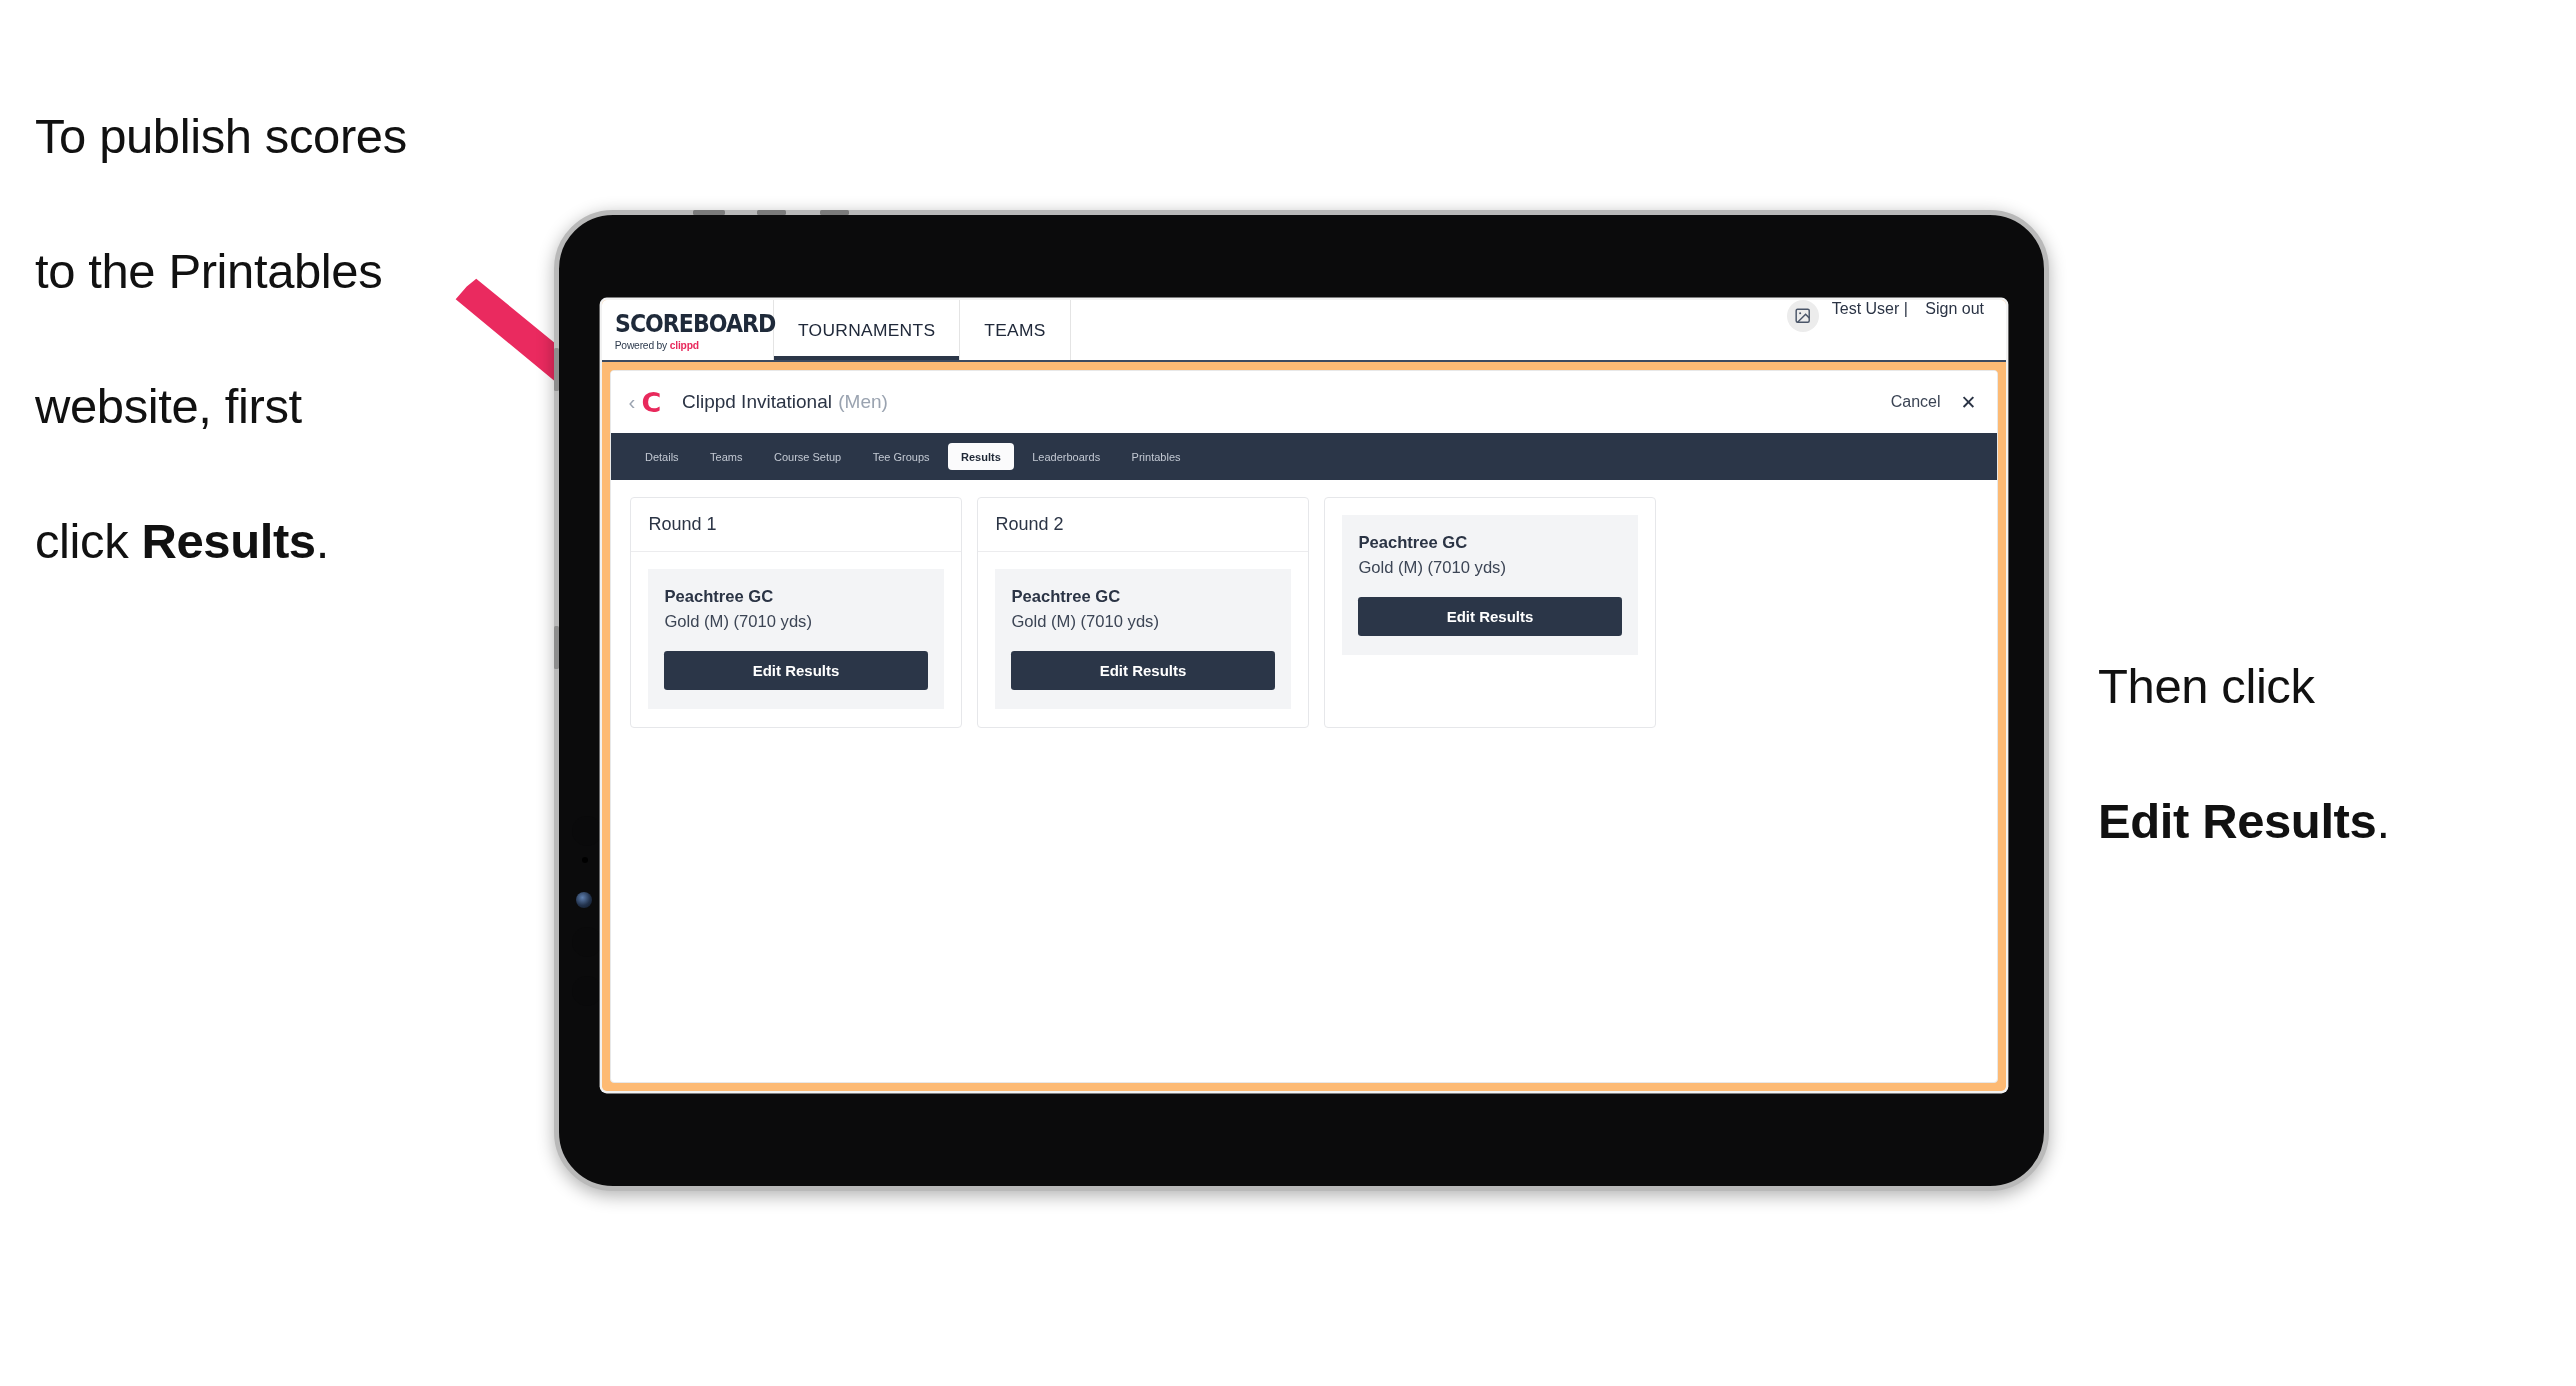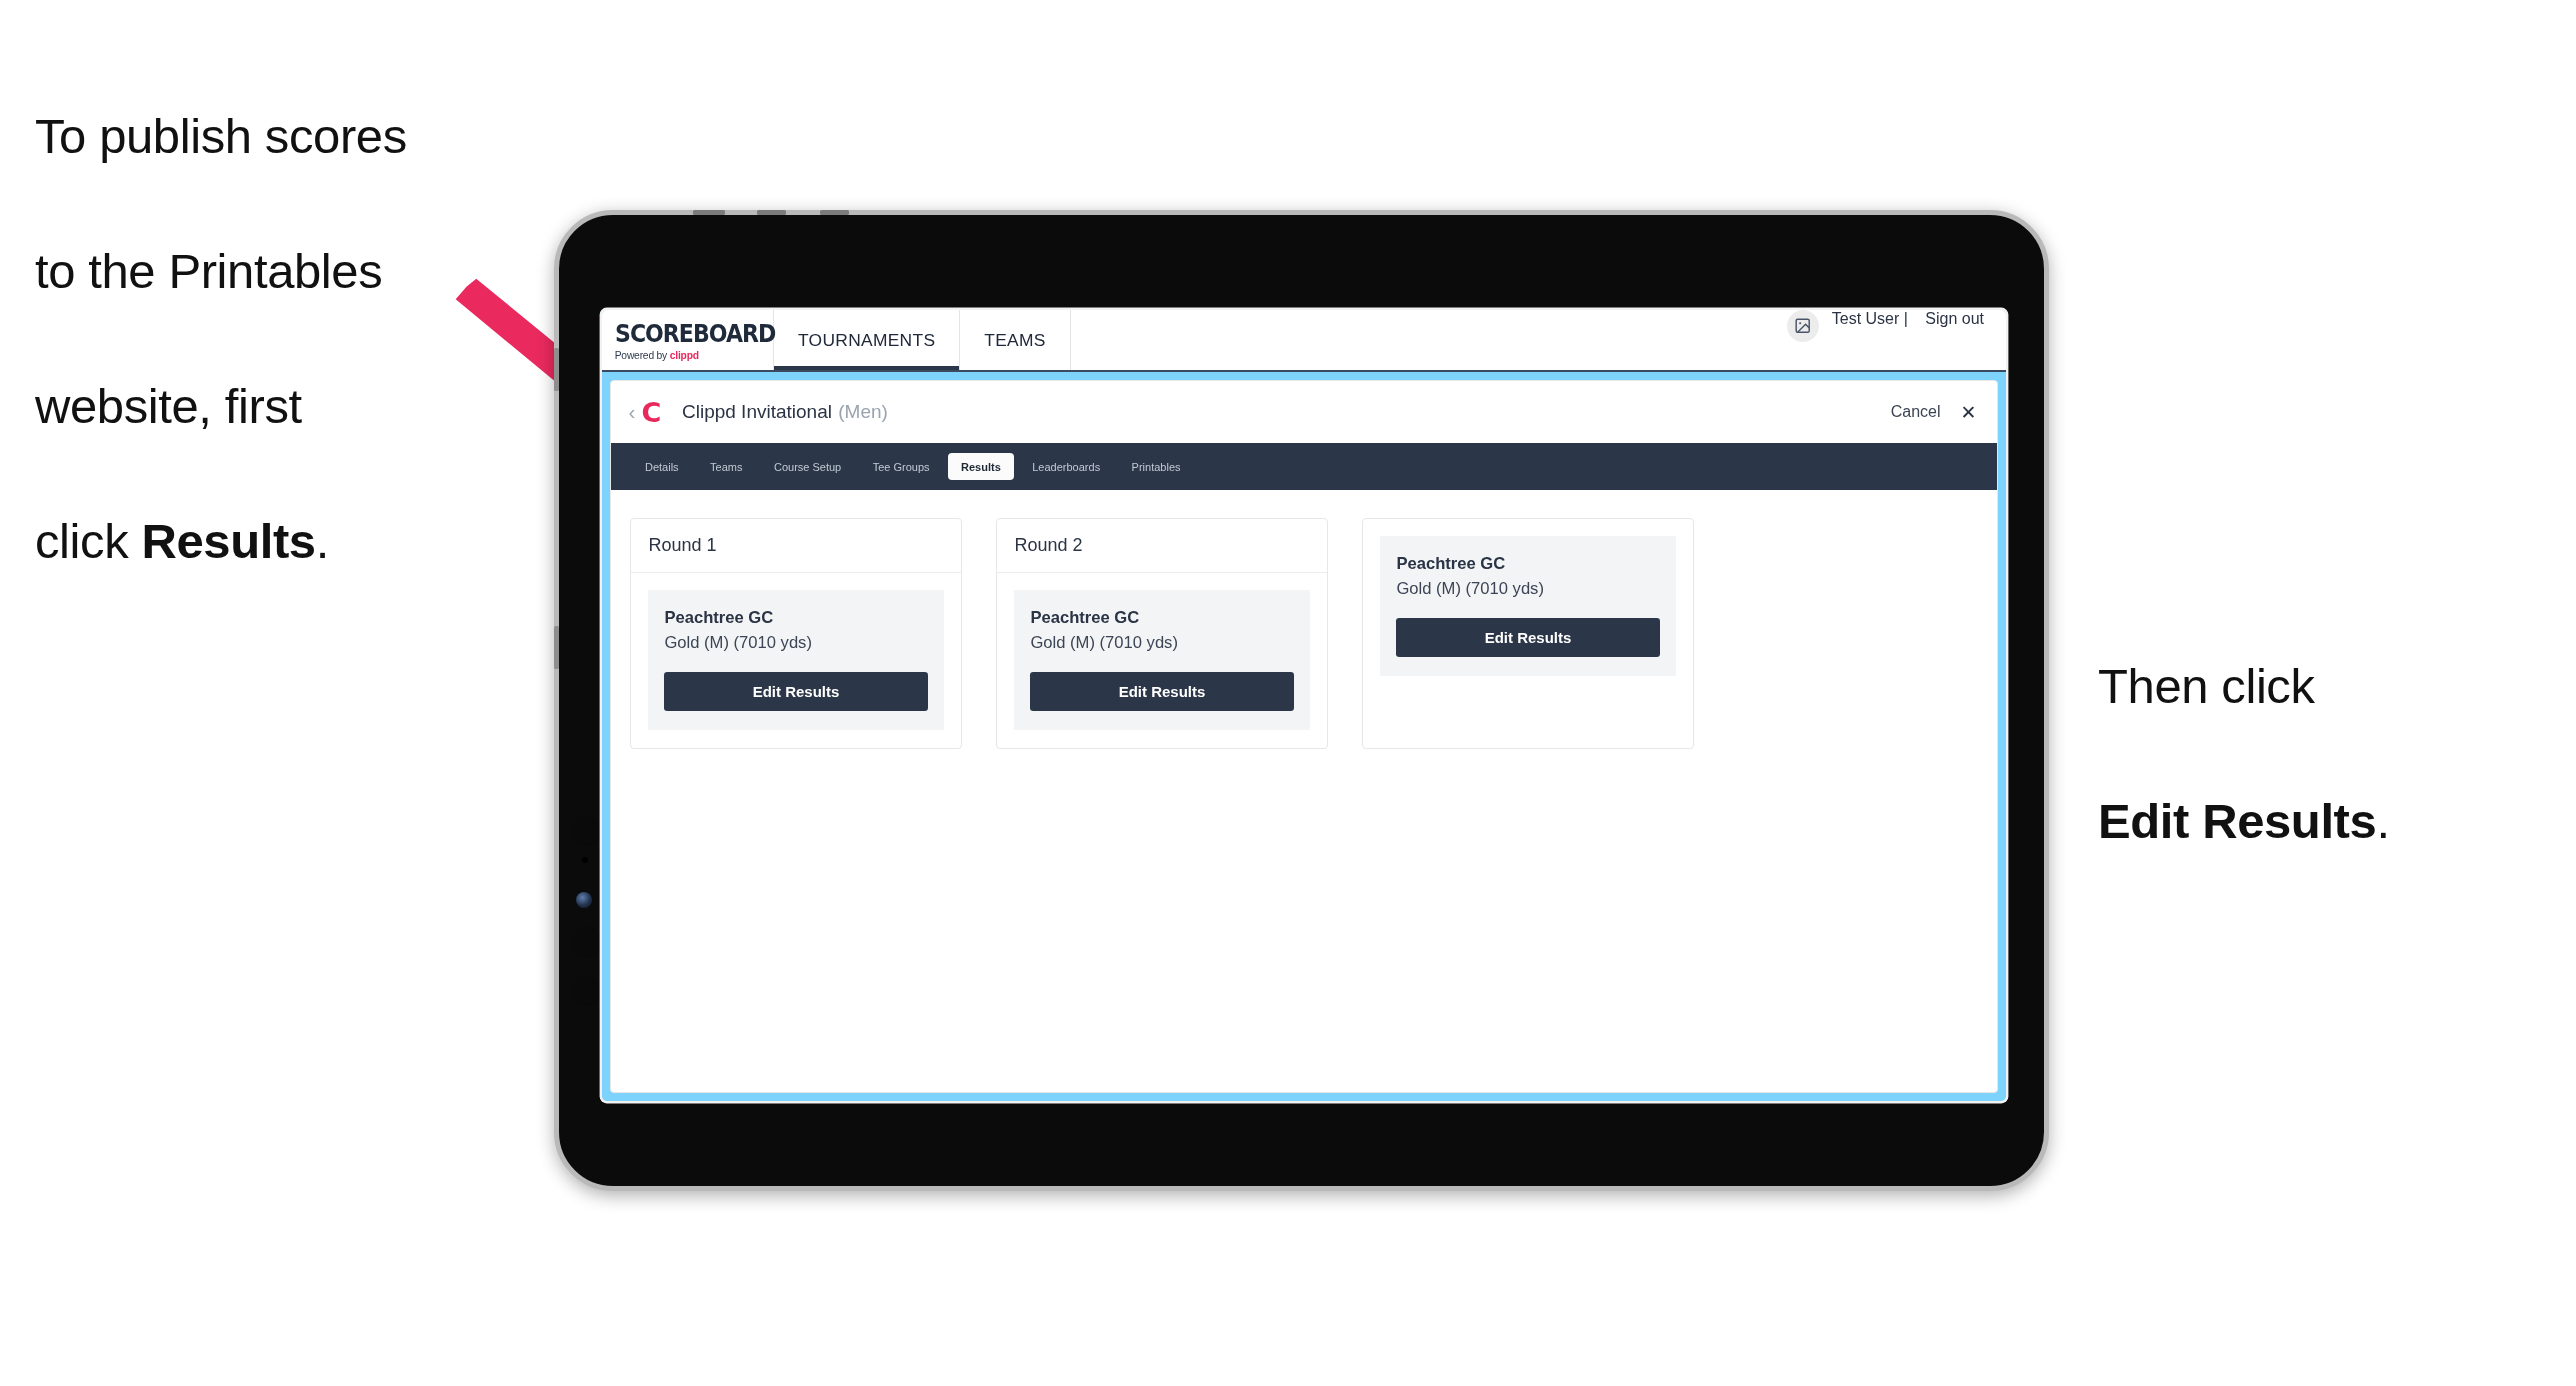--- a/index.html
+++ b/index.html
@@ -86,24 +86,24 @@
     left: -5.5px;
     width: 5.5px;
     background: #8e8e8e;
     border-radius: 1.6px;
   }
 
   
   #screen {
     position: absolute;
     left: 43px;
-    top: 95px;
+    top: 85px;
     width: 1404px;
     height: 791px;
-    background: #7dd3fc;
+    background: #fdba74;
     border-radius: 4.7px;
     overflow: hidden;
     box-shadow: 0 0 0 2.4px #f2f2f2;
   }
 
   
   #appbar {
     position: relative;
     height: 62px;
     background: #ffffff;
@@ -227,22 +227,22 @@
   }
   .subnav-tab.active {
     background: #fbfbfc;
     color: #1f2836;
     font-weight: 700;
   }
 
   
   #cards {
     display: flex;
-    gap: 34px;
-    padding: 28px 19px;
+    gap: 15px;
+    padding: 17px 19px;
   }
   .round-card {
     width: 332px;
     background: #ffffff;
     border: 0.8px solid #e6e7ea;
     border-radius: 4px;
     overflow: hidden;
   }
   .round-head {
     height: 54px;

